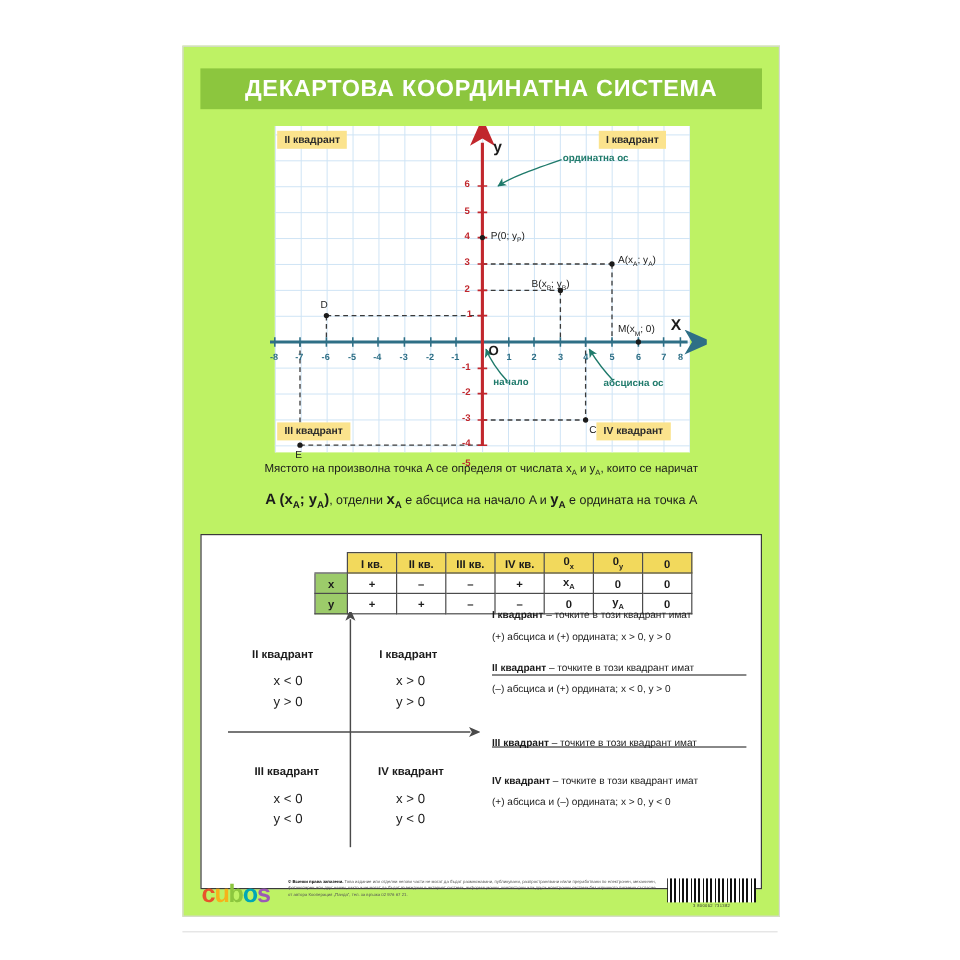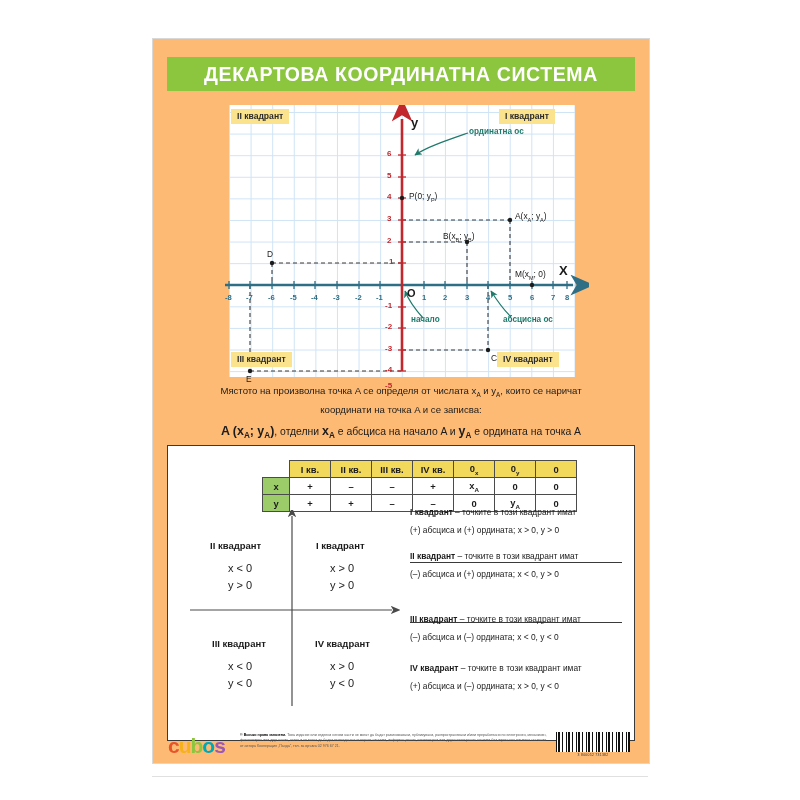--- a/index.html
+++ b/index.html
@@ -4,21 +4,21 @@
 <style>
   html,body{margin:0;padding:0;}
   body{
     width:800px;height:800px;
     background:#ffffff;
     font-family:"Liberation Sans", sans-serif;
     overflow:hidden;
   }
   .poster{
     position:absolute;left:152px;top:38px;width:496px;height:724px;
-    background:#fdba74;
+    background:#bef264;
     border:1px solid #d8d8d8;
     box-shadow:0 0 0 0 #fff;
   }
   
   .banner{
     position:absolute;left:14px;top:18px;width:468px;height:34px;
     background:#8cc63e;
     display:flex;align-items:center;justify-content:center;
   }
   .banner span{
@@ -197,21 +197,21 @@
     <div class="qbadge q2">II квадрант</div>
     <div class="qbadge q1">I квадрант</div>
     <div class="qbadge q3">III квадрант</div>
     <div class="qbadge q4">IV квадрант</div>
 
     <div class="axname" style="left:196px;top:10px;">y</div>
     <div class="axname" style="left:344px;top:158px;">X</div>
     <div class="olab" style="left:192px;top:182px;">O</div>
 
     <div class="tealtxt" style="left:254px;top:22px;">ординатна ос</div>
-    <div class="tealtxt" style="left:196px;top:210px;">начало</div>
+    <div class="tealtxt" style="left:196px;top:210px;font-family:Liberation Mono, monospace;">начало</div>
     <div class="tealtxt" style="left:288px;top:210px;text-align:center;">абсцисна ос</div>
 
     <div class="tickx" style="left:10px;top:188px;">-8</div>
     <div class="tickx" style="left:31px;top:188px;">-7</div>
     <div class="tickx" style="left:53px;top:188px;">-6</div>
     <div class="tickx" style="left:75px;top:188px;">-5</div>
     <div class="tickx" style="left:96px;top:188px;">-4</div>
     <div class="tickx" style="left:118px;top:188px;">-3</div>
     <div class="tickx" style="left:140px;top:188px;">-2</div>
     <div class="tickx" style="left:161px;top:188px;">-1</div>
@@ -250,21 +250,20 @@
     </div>
     <div class="lbl" style="left:276px;top:248px;">C</div>
     <div class="lbl" style="left:52px;top:144px;">D</div>
     <div class="lbl" style="left:31px;top:269px;">E</div>
   </div>
 
   <div class="para">
     <div>
       <span>Мястото на произволна точка A се определя от числата x</span><sub>A</sub><span> и y</span><sub>A</sub><span>, които се наричат</span>
     </div>
-    <div>координати на точка A и се записва:</div>
     <div style="margin-top:7px;">
       <span class="f"><span>A (x</span><sub>A</sub><span>; y</span><sub>A</sub><span>)</span></span><span class="f2">, отделни </span><span class="f"><span>x</span><sub>A</sub></span><span class="f2"> е абсциса на начало A и </span><span class="f"><span>y</span><sub>A</sub></span><span class="f2"> е ордината на точка A</span>
     </div>
   </div>
 
   <div class="box">
 
     <table class="sgn">
       <tbody>
           <tr>
@@ -334,21 +333,20 @@
       <div class="item">
         <div class="h"><b>I квадрант</b><span> – точките в този квадрант имат</span></div>
         <div class="s">(+) абсциса и (+) ордината; x &gt; 0, y &gt; 0</div>
       </div>
       <div class="item">
         <div class="h"><b>II квадрант</b><span> – точките в този квадрант имат</span></div>
         <div class="s">(–) абсциса и (+) ордината; x &lt; 0, y &gt; 0</div>
       </div>
       <div class="item" style="margin-top:32px;">
         <div class="h"><b>III квадрант</b><span> – точките в този квадрант имат</span></div>
-        <div class="s">(–) абсциса и (–) ордината; x &lt; 0, y &lt; 0</div>
       </div>
       <div class="item" style="margin-top:18px;">
         <div class="h"><b>IV квадрант</b><span> – точките в този квадрант имат</span></div>
         <div class="s">(+) абсциса и (–) ордината; x &gt; 0, y &lt; 0</div>
       </div>
     </div>
   </div>
 </div>
 
 <div class="footer">

